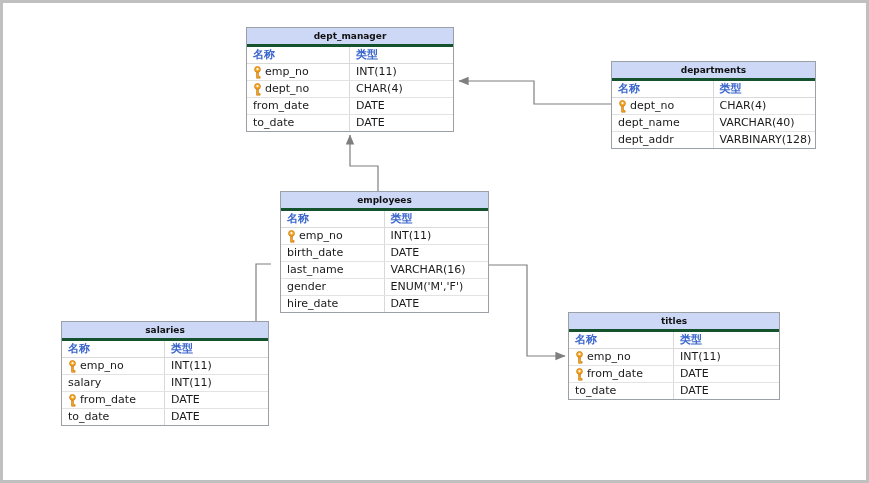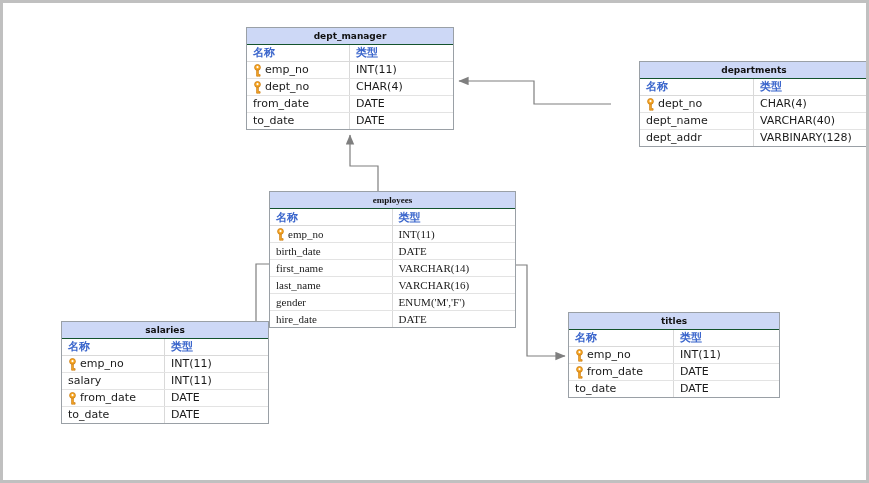--- a/index.html
+++ b/index.html
@@ -16,21 +16,21 @@
   .db-table{
     position:absolute;
     background:#ffffff;
     border:1px solid #9aa0a6;
     box-sizing:border-box;
     font-size:11px;
     color:#1a1a1a;
   }
   .tbl-title{
     background:#cdd8f6;
-    border-bottom:1px solid #14532d;
+    border-bottom:3px solid #14532d;
     height:16px;line-height:16px;
     text-align:center;
     font-size:9px;font-weight:bold;color:#111;
   }
   .tbl-colhead{
     display:flex;
     height:16px;line-height:16px;
     border-bottom:1px solid #d9d9d9;
     color:#3b66cc;font-weight:bold;font-size:11px;
   }
@@ -107,21 +107,21 @@
       <div class="cell-type">DATE</div>
     </div>
     <div class="trow">
       <div class="cell-name">
           <span>to_date</span>
         </div>
       <div class="cell-type">DATE</div>
     </div>
   </div>
 
-  <div class="db-table" style="left:636px;top:58px;width:230px;">
+  <div class="db-table" style="left:608px;top:58px;width:205px;">
     <div class="tbl-title">departments</div>
     <div class="tbl-colhead">
       <div class="cell-name">名称</div>
       <div class="cell-type">类型</div>
     </div>
     <div class="trow">
       <div class="cell-name">
           <span class="key">
             <svg width="9" height="13" viewBox="0 0 9 13">
               <circle cx="4.5" cy="3.4" r="2.9" fill="#f9a825" stroke="#c97b12" stroke-width="0.8"></circle>
@@ -140,21 +140,21 @@
       <div class="cell-type">VARCHAR(40)</div>
     </div>
     <div class="trow">
       <div class="cell-name">
           <span>dept_addr</span>
         </div>
       <div class="cell-type">VARBINARY(128)</div>
     </div>
   </div>
 
-  <div class="db-table" style="left:266px;top:188px;width:247px;font-family:Liberation Serif, serif;">
+  <div class="db-table" style="left:277px;top:188px;width:209px;">
     <div class="tbl-title">employees</div>
     <div class="tbl-colhead">
       <div class="cell-name">名称</div>
       <div class="cell-type">类型</div>
     </div>
     <div class="trow">
       <div class="cell-name">
           <span class="key">
             <svg width="9" height="13" viewBox="0 0 9 13">
               <circle cx="4.5" cy="3.4" r="2.9" fill="#f9a825" stroke="#c97b12" stroke-width="0.8"></circle>
@@ -164,26 +164,20 @@
           </span>
           <span>emp_no</span>
         </div>
       <div class="cell-type">INT(11)</div>
     </div>
     <div class="trow">
       <div class="cell-name">
           <span>birth_date</span>
         </div>
       <div class="cell-type">DATE</div>
-    </div>
-    <div class="trow">
-      <div class="cell-name">
-          <span>first_name</span>
-        </div>
-      <div class="cell-type">VARCHAR(14)</div>
     </div>
     <div class="trow">
       <div class="cell-name">
           <span>last_name</span>
         </div>
       <div class="cell-type">VARCHAR(16)</div>
     </div>
     <div class="trow">
       <div class="cell-name">
           <span>gender</span>

